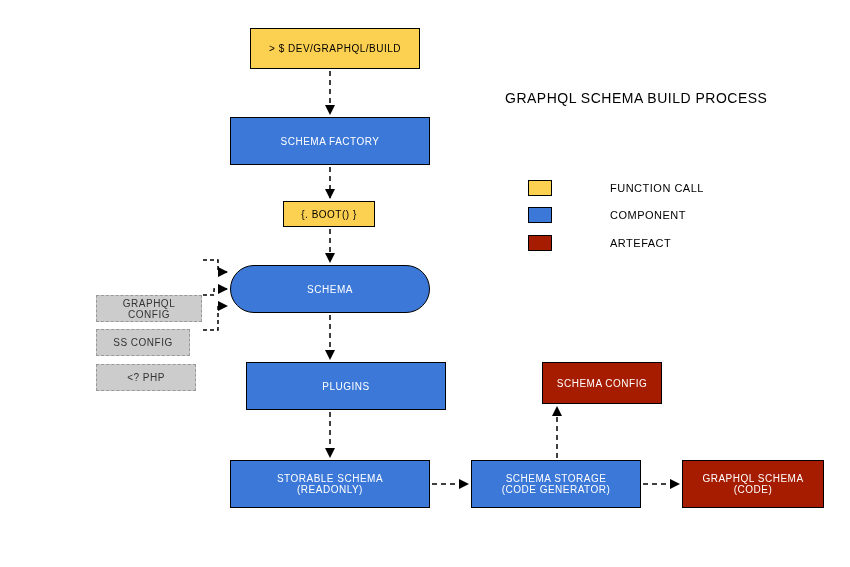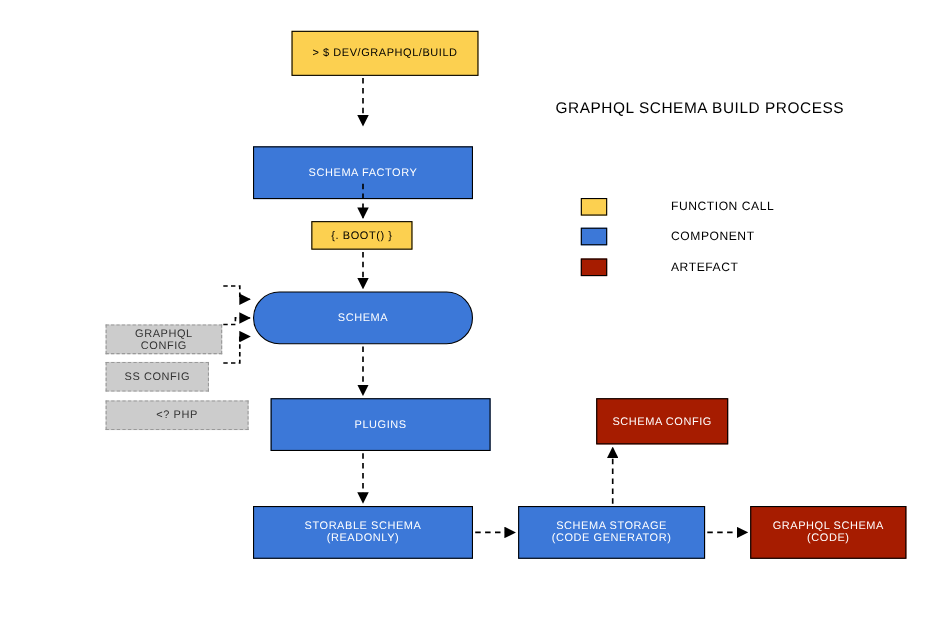--- a/index.html
+++ b/index.html
@@ -67,44 +67,44 @@
 
 <div class="legend-swatch yellow" style="left:528px; top:180px;"></div>
 <div class="legend-label" style="left:562px; top:182px;">FUNCTION CALL</div>
 
 <div class="legend-swatch blue" style="left:528px; top:207px;"></div>
 <div class="legend-label" style="left:562px; top:209px;text-align:right;">COMPONENT</div>
 
 <div class="legend-swatch red" style="left:528px; top:235px;"></div>
 <div class="legend-label" style="left:562px; top:237px;">ARTEFACT</div>
 
-<div class="box yellow" style="left:265px; top:28px; width:170px; height:41px;">&gt; $ DEV/GRAPHQL/BUILD</div>
+<div class="box yellow" style="left:250px; top:28px; width:170px; height:41px;">&gt; $ DEV/GRAPHQL/BUILD</div>
 
-<div class="box blue" style="left:230px; top:117px; width:200px; height:48px;margin-top:16px;">SCHEMA FACTORY</div>
+<div class="box blue" style="left:230px; top:117px; width:200px; height:48px;">SCHEMA FACTORY</div>
 
 <div class="box yellow" style="left:283px; top:201px; width:92px; height:26px;">{.  BOOT()  }</div>
 
 <div class="box blue" style="left:230px; top:265px; width:200px; height:48px;border-radius:24px;">SCHEMA</div>
 
 <div class="box blue" style="left:246px; top:362px; width:200px; height:48px;">PLUGINS</div>
 
 <div class="box blue" style="left:230px; top:460px; width:200px; height:48px; white-space:pre-line;">STORABLE SCHEMA
 (READONLY)</div>
 
 <div class="box blue" style="left:471px; top:460px; width:170px; height:48px; white-space:pre-line;">SCHEMA STORAGE
 (CODE GENERATOR)</div>
 
 <div class="box red" style="left:498px; top:362px; width:120px; height:42px;margin-left:44px;">SCHEMA CONFIG</div>
 
 <div class="box red" style="left:682px; top:460px; width:142px; height:48px; white-space:pre-line;">GRAPHQL SCHEMA
 (CODE)</div>
 
 <div class="box grey" style="left:96px; top:247px; width:106px; height:27px;">GRAPHQL CONFIG</div>
 <div class="box grey" style="left:96px; top:281px; width:94px; height:27px;">SS CONFIG</div>
-<div class="box grey" style="left:96px; top:316px; width:130px; height:27px;">&lt;? PHP</div>
+<div class="box grey" style="left:96px; top:316px; width:100px; height:27px;">&lt;? PHP</div>
 
 <svg class="arrows">
   <defs>
     <marker id="ah" viewBox="0 0 10 10" refX="9" refY="5" markerWidth="7" markerHeight="7" orient="auto-start-reverse">
       <path d="M 0 0 L 10 5 L 0 10 z" fill="#000"></path>
     </marker>
   </defs>
 
   <line x1="330" y1="71" x2="330" y2="114" stroke="#000" stroke-width="1.5" stroke-dasharray="5,4" marker-end="url(#ah)"></line>
   <line x1="330" y1="167" x2="330" y2="198" stroke="#000" stroke-width="1.5" stroke-dasharray="5,4" marker-end="url(#ah)"></line>

